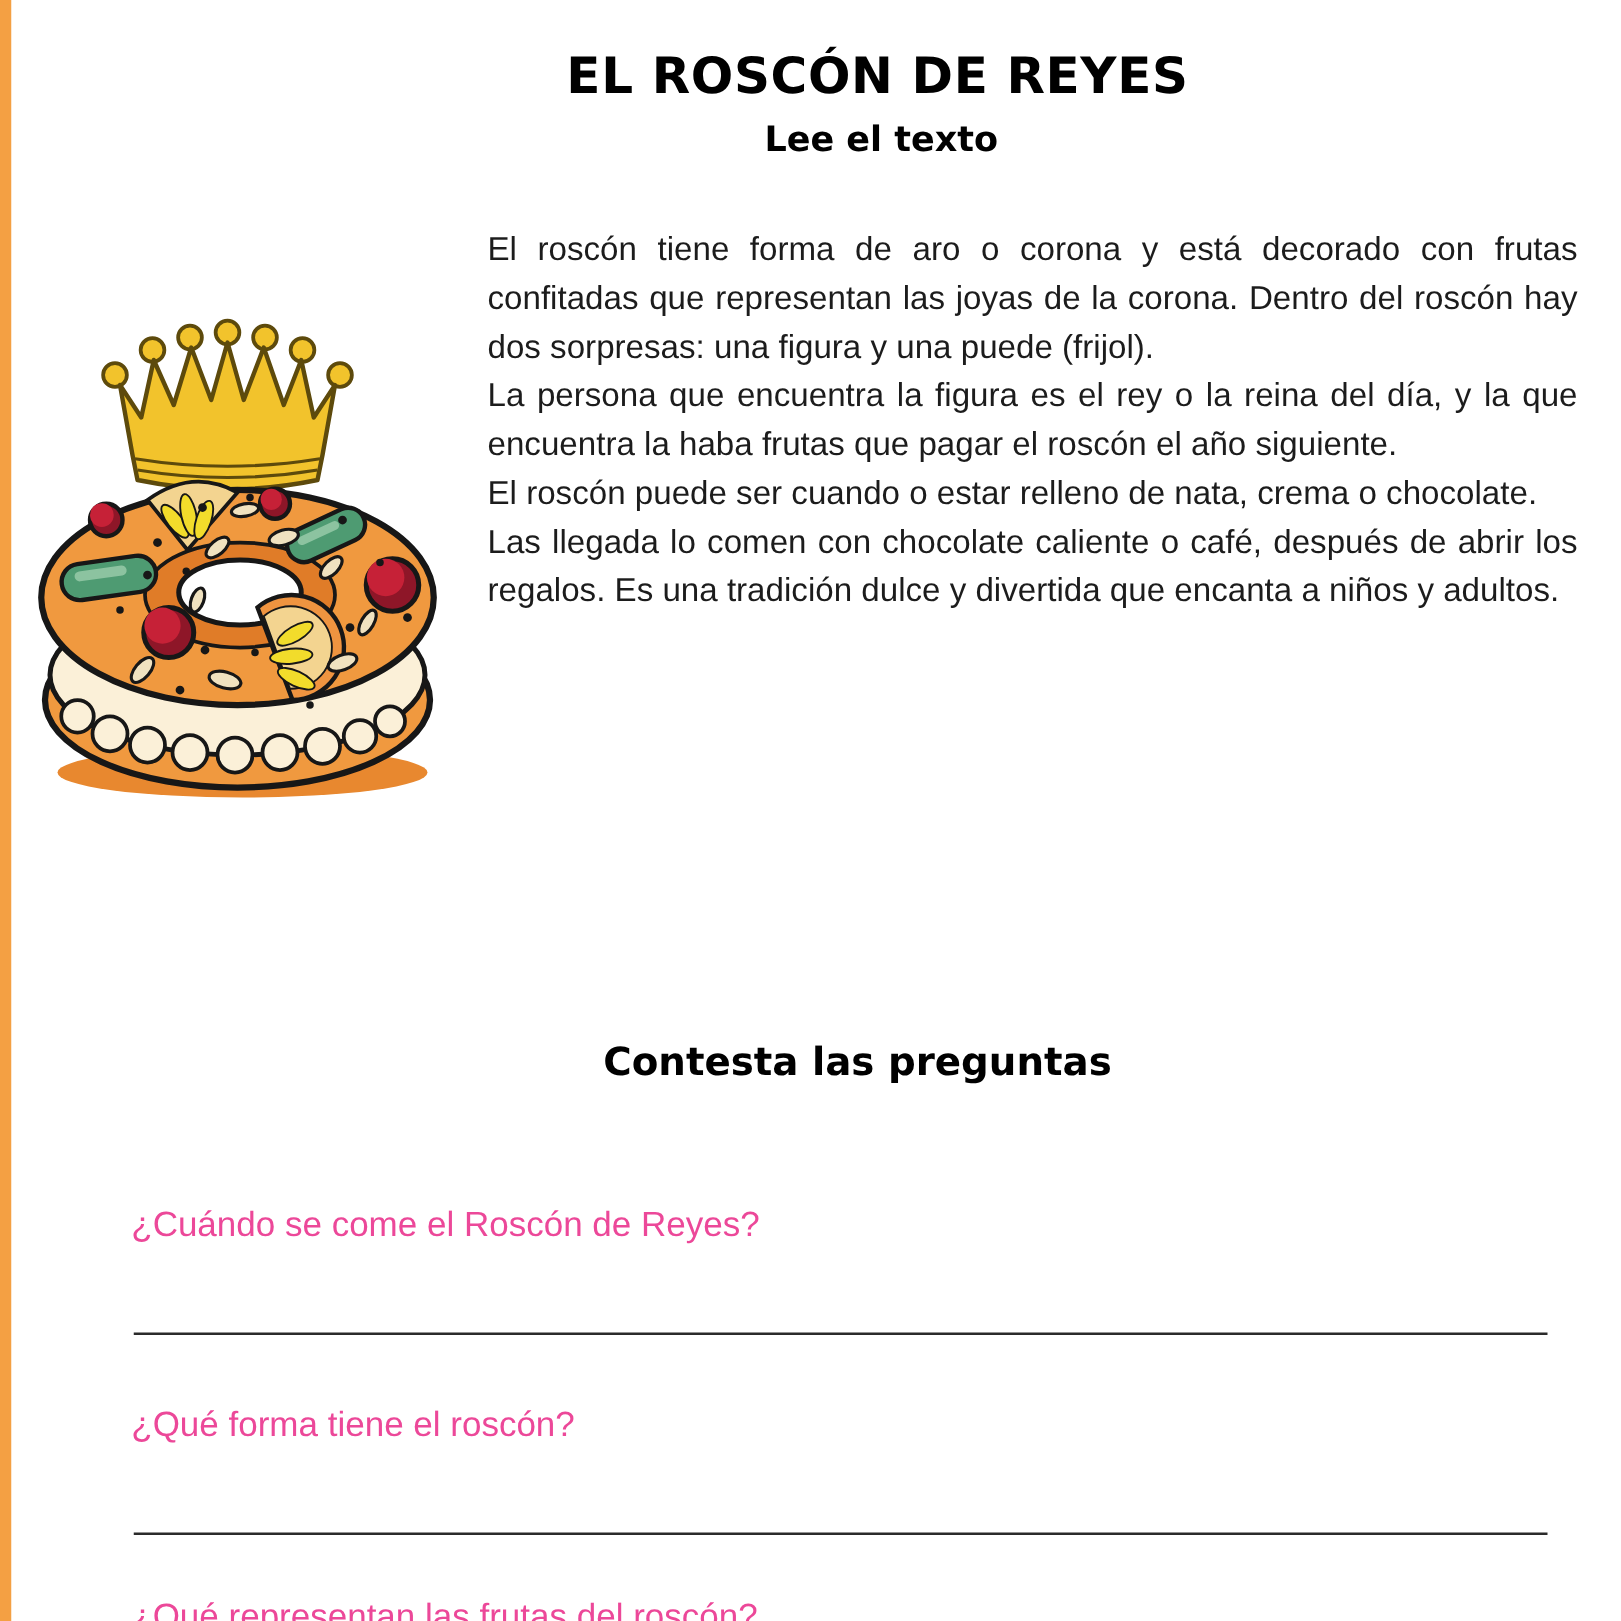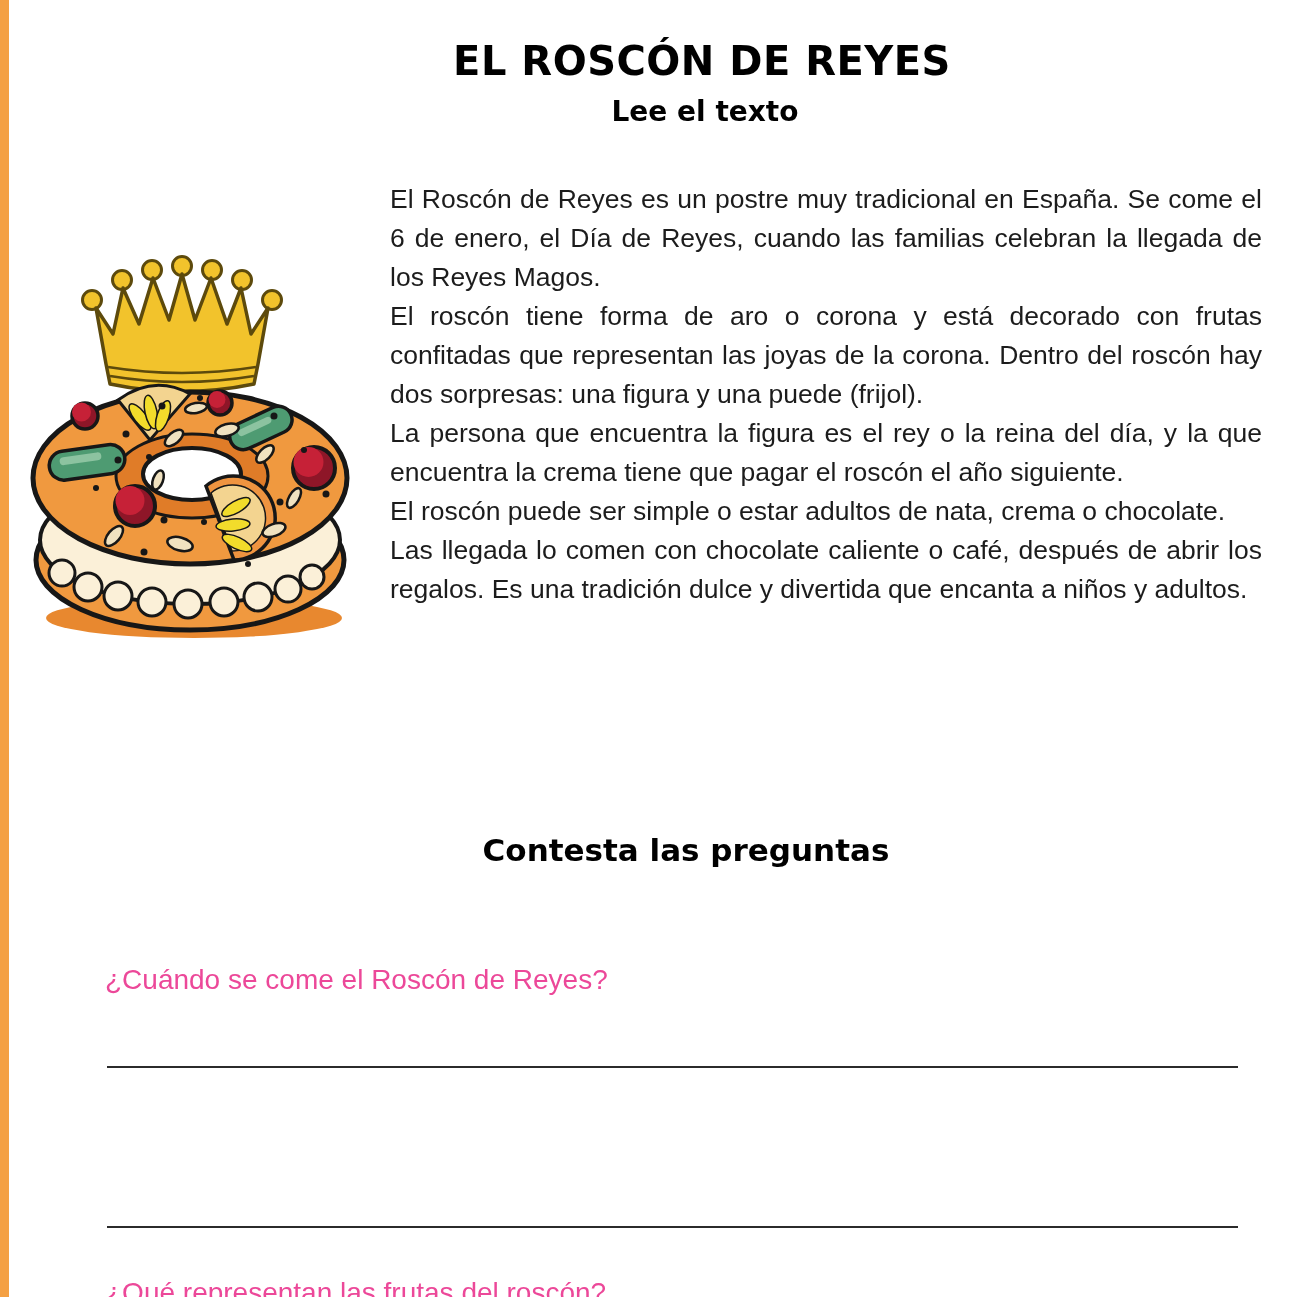--- a/index.html
+++ b/index.html
@@ -181,29 +181,29 @@
           <circle cx="182" cy="274" r="3"></circle>
           <circle cx="122" cy="304" r="3.5"></circle>
           <circle cx="226" cy="316" r="3"></circle>
           <circle cx="74" cy="240" r="3"></circle>
         </g>
       </g>
     </svg>
   </div>
 
   <div class="reading-text">
-    <p>El Roscón de Reyes es un postre muy tradicional en España. Se come el 6 de enero, el Día de Reyes, cuando las familias celebran la llegada de los Reyes Magos.</p>
     <p>El roscón tiene forma de aro o corona y está decorado con frutas confitadas que representan las joyas de la corona. Dentro del roscón hay dos sorpresas: una figura y una puede (frijol).</p>
-    <p>La persona que encuentra la figura es el rey o la reina del día, y la que encuentra la crema tiene que pagar el roscón el año siguiente.</p>
-    <p>El roscón puede ser simple o estar adultos de nata, crema o chocolate.</p>
+    <p>La persona que encuentra la figura es el rey o la reina del día, y la que encuentra la haba frutas que pagar el roscón el año siguiente.</p>
+    <p>El roscón puede ser cuando o estar relleno de nata, crema o chocolate.</p>
     <p>Las llegada lo comen con chocolate caliente o café, después de abrir los regalos. Es una tradición dulce y divertida que encanta a niños y adultos.</p>
   </div>
 
   <h3 class="questions-heading">Contesta las preguntas</h3>
 
   <p class="q-label q1">¿Cuándo se come el Roscón de Reyes?</p>
   <div class="answer-line line1"></div>
 
+  <p class="q-label q2">¿Qué forma tiene el roscón?</p>
   <div class="answer-line line2"></div>
 
   <p class="q-label q3">¿Qué representan las frutas del roscón?</p>
 
 </div>
 
 </body></html>

